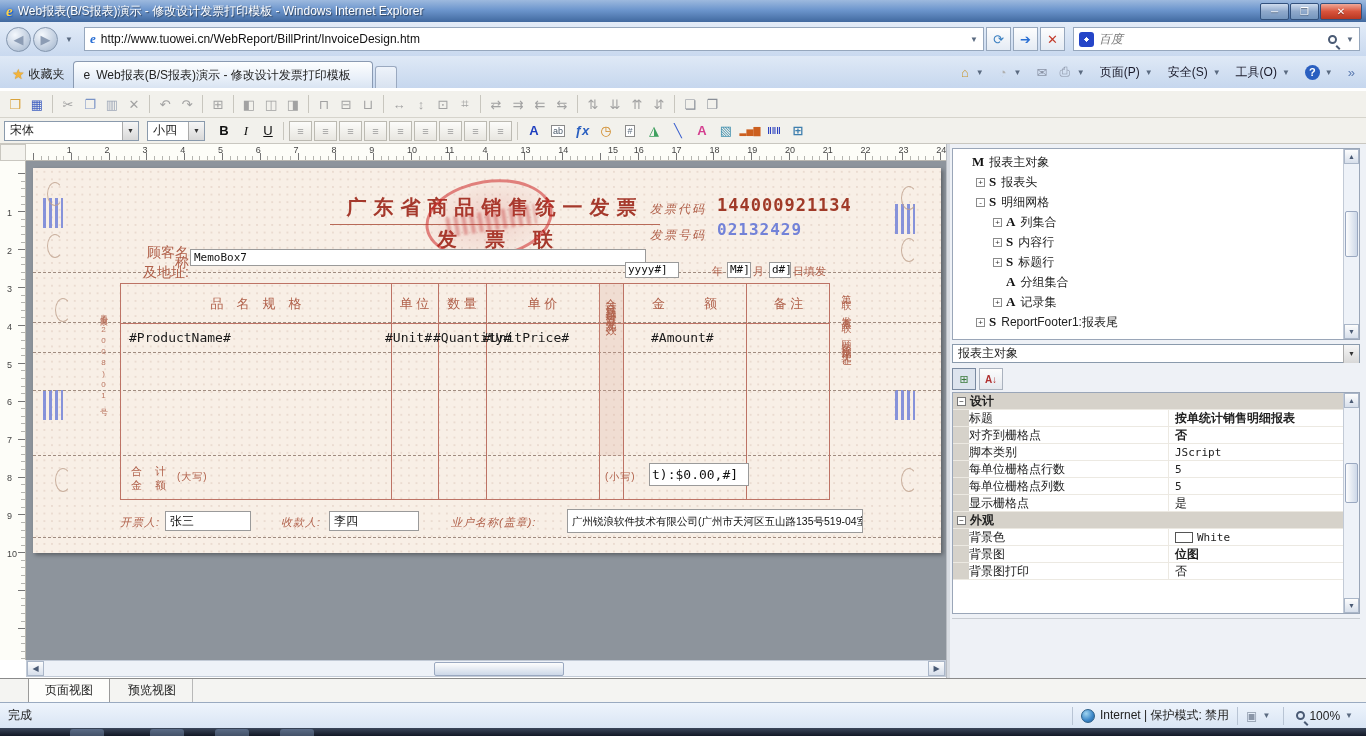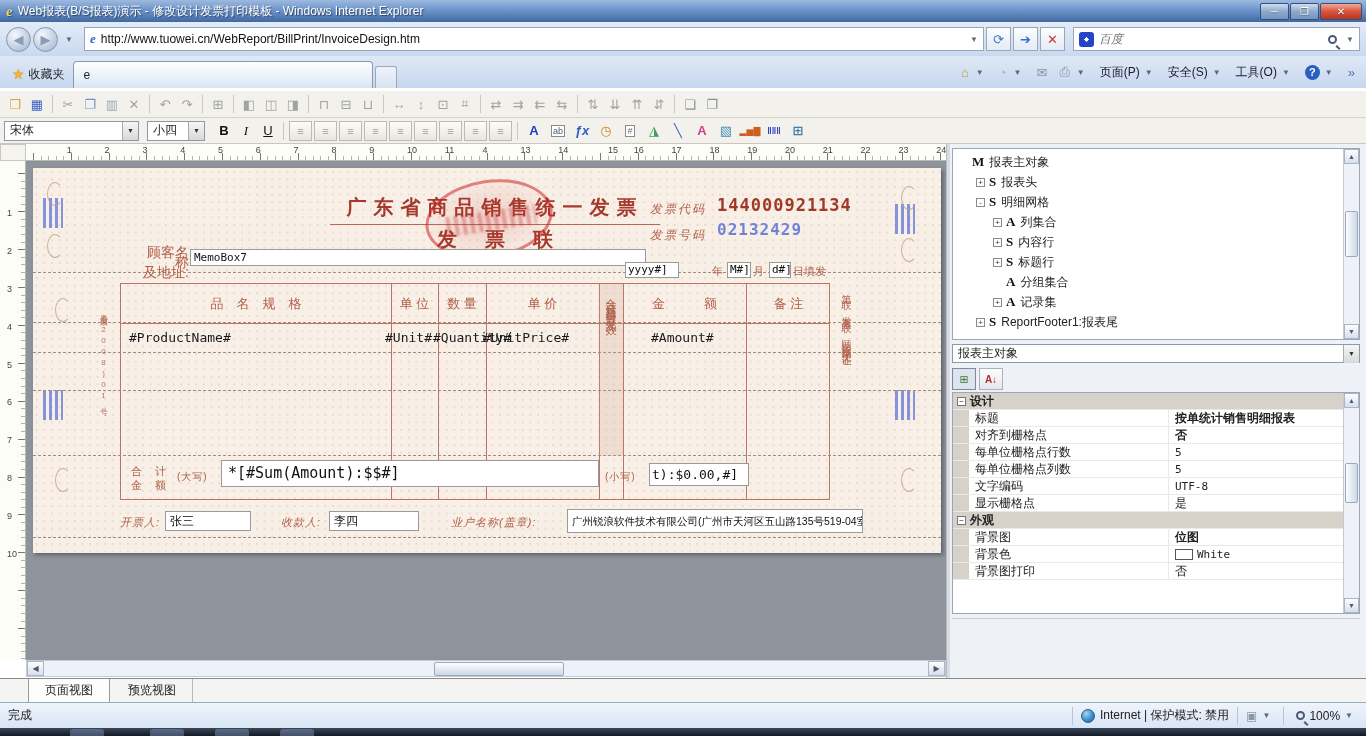--- a/index.html
+++ b/index.html
@@ -156,21 +156,21 @@
   .vscroll .dn{bottom:0;}
   .vthumb{position:absolute;left:1px;width:13px;border:1px solid #9aa8c0;border-radius:2px;
     background:linear-gradient(90deg,#fdfdfd,#cdd8e8);}
   #obj-combo{position:absolute;left:2px;top:200px;width:408px;height:19px;}
   #minibar{position:absolute;left:2px;top:223px;width:408px;height:24px;display:flex;align-items:center;}
   .minibtn{width:24px;height:22px;border:1px solid #aab2be;background:linear-gradient(#fcfcfc,#e4e8ee);
     display:flex;align-items:center;justify-content:center;margin-right:3px;font-size:12px;}
   #propgrid{position:absolute;left:2px;top:248px;width:408px;height:222px;background:#fff;border:1px solid #9aa6b8;overflow:hidden;}
   .prow{display:flex;height:17px;font-size:12px;align-items:center;border-bottom:1px solid #ece9e2;}
   .prow .gut{width:16px;align-self:stretch;background:#d6d2ca;flex:none;}
-  .prow .pname{width:200px;padding-left:6px;border-right:1px solid #ece9e2;align-self:stretch;display:flex;align-items:center;}
+  .prow .pname{width:200px;border-right:1px solid #ece9e2;align-self:stretch;display:flex;align-items:center;}
   .prow .pval{flex:1;padding-left:6px;display:flex;align-items:center;white-space:nowrap;overflow:hidden;}
   .prow.cat{background:#d6d2ca;font-weight:bold;}
   .prow.cat .cbox{width:9px;height:9px;border:1px solid #777;background:#fff;font-size:8px;line-height:7px;
     text-align:center;margin:0 4px;font-weight:normal;}
   .pval.b{font-weight:bold;}
   .pval.m{font-family:"DejaVu Sans Mono",monospace;font-size:11px;}
   .swatch{width:18px;height:11px;border:1px solid #555;background:#fff;margin-right:4px;flex:none;}
   #descarea{position:absolute;left:2px;top:474px;width:408px;height:58px;background:#eef1f6;border-top:1px solid #c8ccd2;}
 
   
@@ -221,20 +221,21 @@
     </div>
   </div>
 
   <div id="tabrow">
     <div id="fav-btn">
       <span class="star">★</span>
       <span>收藏夹</span>
     </div>
     <div id="page-tab">
       <span class="ie-mini" style="margin-right:6px">e</span>
+      <span>Web报表(B/S报表)演示 - 修改设计发票打印模板</span>
     </div>
     <div id="tab-stub"></div>
     <div id="cmdbar">
         <span class="cmditem">
           <span class="glyph" style="color: rgb(200, 150, 44);">⌂</span>
           <span class="dd-arrow">▼</span>
         </span>
         <span class="cmditem">
           <span class="glyph" style="color: rgb(176, 176, 176);">◔</span>
           <span class="dd-arrow">▼</span>
@@ -478,21 +479,20 @@
             <span class="fieldtx" style="left: 8px;">#ProductName#</span>
             <span class="fieldtx" style="left: 264px;">#Unit#</span>
             <span class="fieldtx" style="left: 312px;">#Quantity#</span>
             <span class="fieldtx" style="left: 362px;">#UnitPrice#</span>
             <span class="fieldtx" style="left: 530px;">#Amount#</span>
           </div>
         <div class="vtext" id="mid-vtext">合计金额超过万元无效</div>
         <span class="totlab" style="left:10px;top:180px">合 计</span>
         <span class="totlab" style="left:10px;top:194px">金 额</span>
         <span class="smlab" style="left:56px;top:186px">(大写)</span>
-        <div class="whitebox" id="total-box">*[#Sum(Amount):$$#]</div>
         <span class="smlab" style="left:484px;top:186px">(小写)</span>
         <div class="whitebox" id="small-box">t):$0.00,#]</div>
       </div>
 
       <div class="vtext" id="right-vtext">第二联:发票联(顾客报销凭证)</div>
       <div class="vtext" id="left-vtext">粤财票(2008)01号</div>
 
       <span class="footlab" style="left:87px">开票人:</span>
       <div class="whitebox footbox" style="left:132px;top:343px;width:86px">张三</div>
       <span class="footlab" style="left:248px">收款人:</span>
@@ -594,63 +594,63 @@
           </div>
           <div class="prow">
             <span class="gut"></span>
             <span class="pname">对齐到栅格点</span>
             <span class="pval b">
               <span>否</span>
             </span>
           </div>
           <div class="prow">
             <span class="gut"></span>
+            <span class="pname">脚本类别</span>
+            <span class="pval m">
+              <span>JScript</span>
+            </span>
+          </div>
+          <div class="prow">
+            <span class="gut"></span>
             <span class="pname">每单位栅格点行数</span>
             <span class="pval m">
               <span>5</span>
             </span>
           </div>
           <div class="prow">
             <span class="gut"></span>
             <span class="pname">每单位栅格点列数</span>
             <span class="pval m">
               <span>5</span>
             </span>
           </div>
           <div class="prow">
             <span class="gut"></span>
-            <span class="pname">文字编码</span>
-            <span class="pval m">
-              <span>UTF-8</span>
-            </span>
-          </div>
-          <div class="prow">
-            <span class="gut"></span>
             <span class="pname">显示栅格点</span>
             <span class="pval">
               <span>是</span>
             </span>
           </div>
           <div class="prow cat">
             <span class="cbox">−</span>
             <span>外观</span>
-          </div>
-          <div class="prow">
-            <span class="gut"></span>
-            <span class="pname">背景图</span>
-            <span class="pval b">
-              <span>位图</span>
-            </span>
           </div>
           <div class="prow">
             <span class="gut"></span>
             <span class="pname">背景色</span>
             <span class="pval m">
               <span class="swatch" style="background: rgb(255, 255, 255);"></span>
               <span>White</span>
+            </span>
+          </div>
+          <div class="prow">
+            <span class="gut"></span>
+            <span class="pname">背景图</span>
+            <span class="pval b">
+              <span>位图</span>
             </span>
           </div>
           <div class="prow">
             <span class="gut"></span>
             <span class="pname">背景图打印</span>
             <span class="pval">
               <span>否</span>
             </span>
           </div>
         </div>

